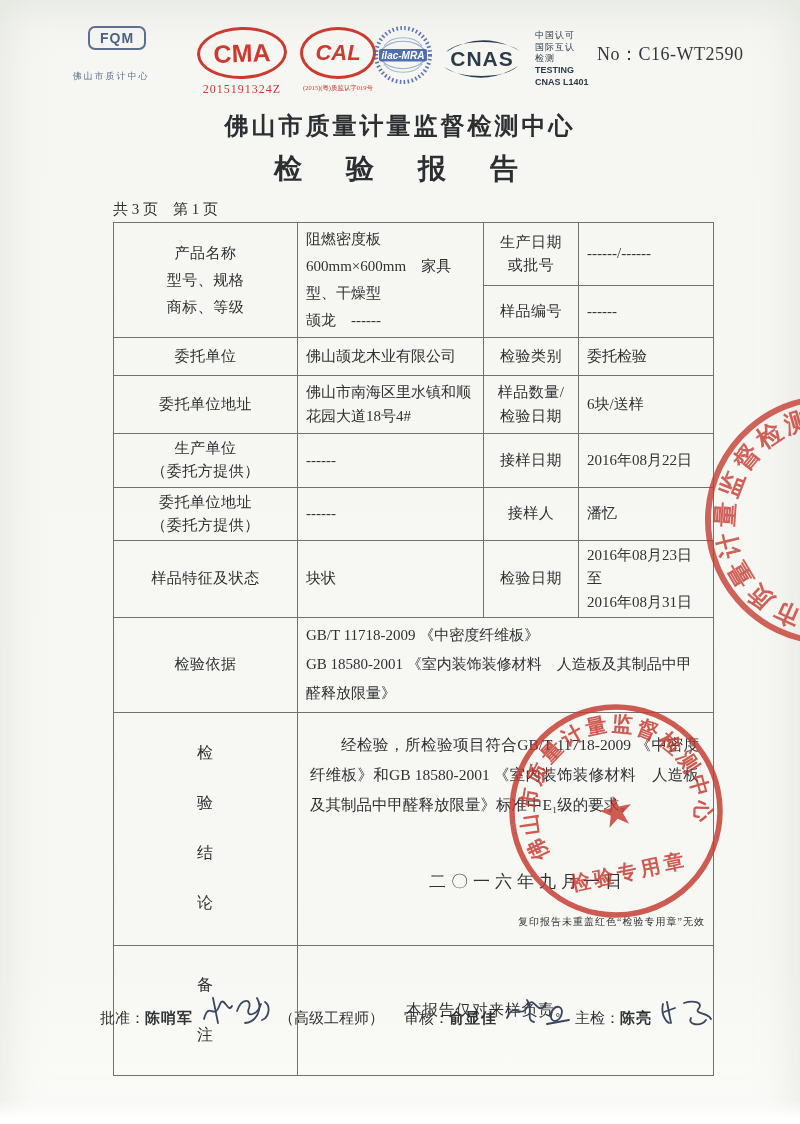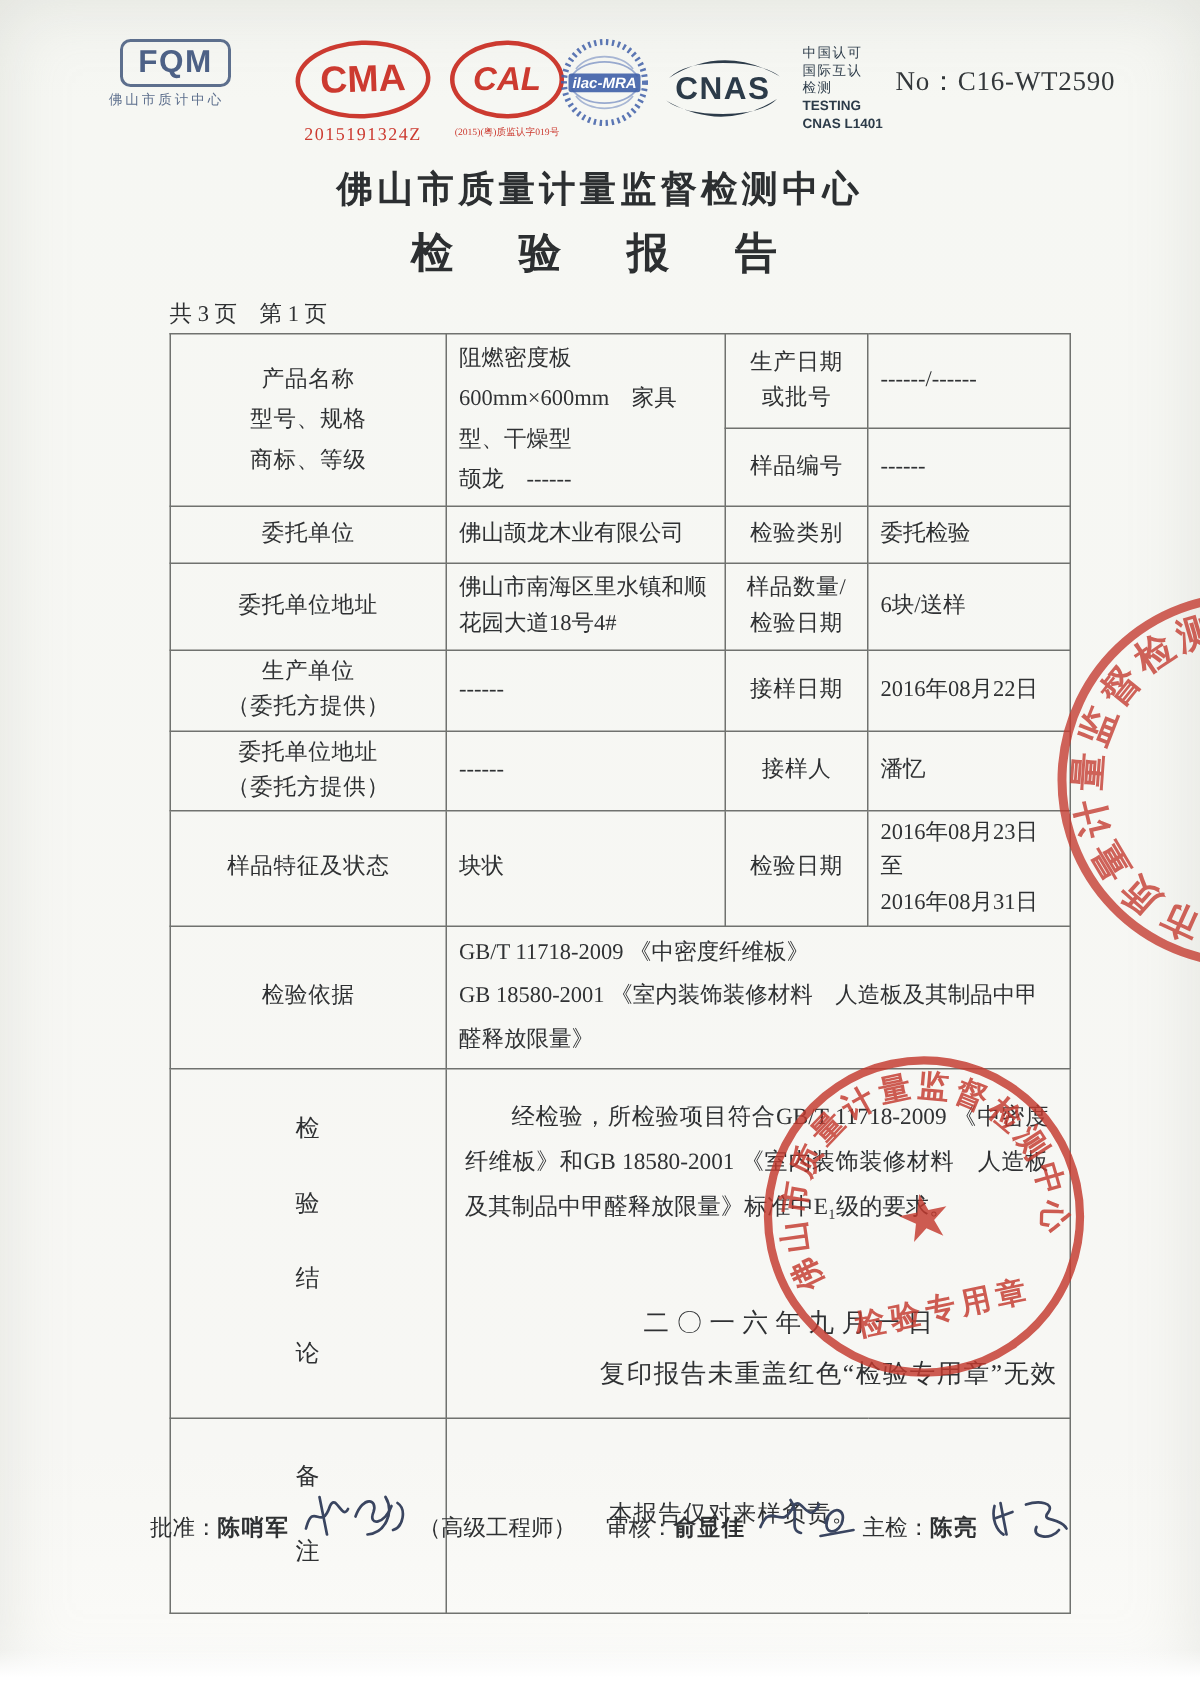--- a/index.html
+++ b/index.html
@@ -7,22 +7,22 @@
        font-family:"Liberation Serif","DejaVu Serif",serif;color:#2f3133;}
   .page{position:relative;width:800px;height:1124px;overflow:hidden;
         background:linear-gradient(180deg,#f4f5f1 0%,#f6f7f3 6%,#f7f7f4 86%,#fafaf7 96%,#ffffff 100%);
         box-shadow:inset 0 0 46px rgba(175,180,170,.28);}
   .page::after{content:"";position:absolute;left:0;right:0;bottom:0;height:24px;
         background:linear-gradient(180deg,rgba(255,255,255,0),#fff 75%);}
 
   
   .fqm{position:absolute;left:56px;top:26px;width:110px;text-align:center;color:#54678a;}
   .fqm-box{display:inline-block;border:2px solid #5d6f8d;border-radius:7px;padding:2px 10px;
-           font-family:"Liberation Sans",sans-serif;font-weight:bold;font-size:21px;color:#4d6186;letter-spacing:1px;margin-left:12px;}
-  .fqm-cap{margin-top:2px;font-size:9px;letter-spacing:2px;color:#5d6f8d;}
+           font-family:"Liberation Sans",sans-serif;font-weight:bold;font-size:14px;color:#4d6186;letter-spacing:1px;margin-left:12px;}
+  .fqm-cap{margin-top:20px;font-size:9px;letter-spacing:2px;color:#5d6f8d;}
 
   .cma{position:absolute;left:194px;top:27px;width:96px;text-align:center;color:#cc3a30;}
   .cma-oval{display:inline-flex;align-items:center;justify-content:center;width:84px;height:46px;
             border:3px solid #cc3a30;border-radius:50%;font-family:"Liberation Sans",sans-serif;
             font-weight:bold;font-size:25px;transform:rotate(-2deg);}
   .cma-num{margin-top:3px;font-size:12px;letter-spacing:1px;}
 
   .cal{position:absolute;left:296px;top:27px;width:84px;text-align:center;color:#cc3a30;}
   .cal-oval{display:inline-flex;align-items:center;justify-content:center;width:70px;height:46px;
             border:3px solid #cc3a30;border-radius:50%;font-family:"Liberation Sans",sans-serif;
@@ -52,21 +52,21 @@
                overflow:hidden;}
   td.lbl{text-align:center;letter-spacing:.5px;}
   td.val{text-align:left;}
   .c{text-align:center;}
   .lines div{line-height:1.8;}
   .vwrap{display:flex;flex-direction:column;align-items:center;justify-content:space-around;height:100%;}
   .vwrap span{display:block;font-size:16px;letter-spacing:1px;}
   .concl-box{position:relative;height:100%;min-height:212px;}
   .concl-text{margin:14px 6px 0 4px;text-indent:2em;line-height:1.95;font-size:15.5px;text-align:justify;}
   .concl-date{position:absolute;right:78px;bottom:46px;font-size:17px;letter-spacing:5px;}
-  .concl-note{position:absolute;right:0px;bottom:12px;font-size:17px;letter-spacing:1px;}
+  .concl-note{position:absolute;right:0px;bottom:12px;font-size:10px;letter-spacing:1px;}
   .remark-box{display:flex;align-items:center;justify-content:center;height:100%;padding-right:34px;font-size:15.5px;letter-spacing:1px;}
   .basis-lines div{line-height:1.95;}
 
   
   .footer-sign{position:absolute;left:100px;top:1000px;width:660px;display:flex;align-items:flex-end;
                font-size:15px;color:#2f3133;white-space:nowrap;}
   .footer-sign .nm{font-weight:bold;letter-spacing:1px;}
   .sig{margin:-8px 2px 0 6px;}
   .sp1{width:10px;display:inline-block;}
 

